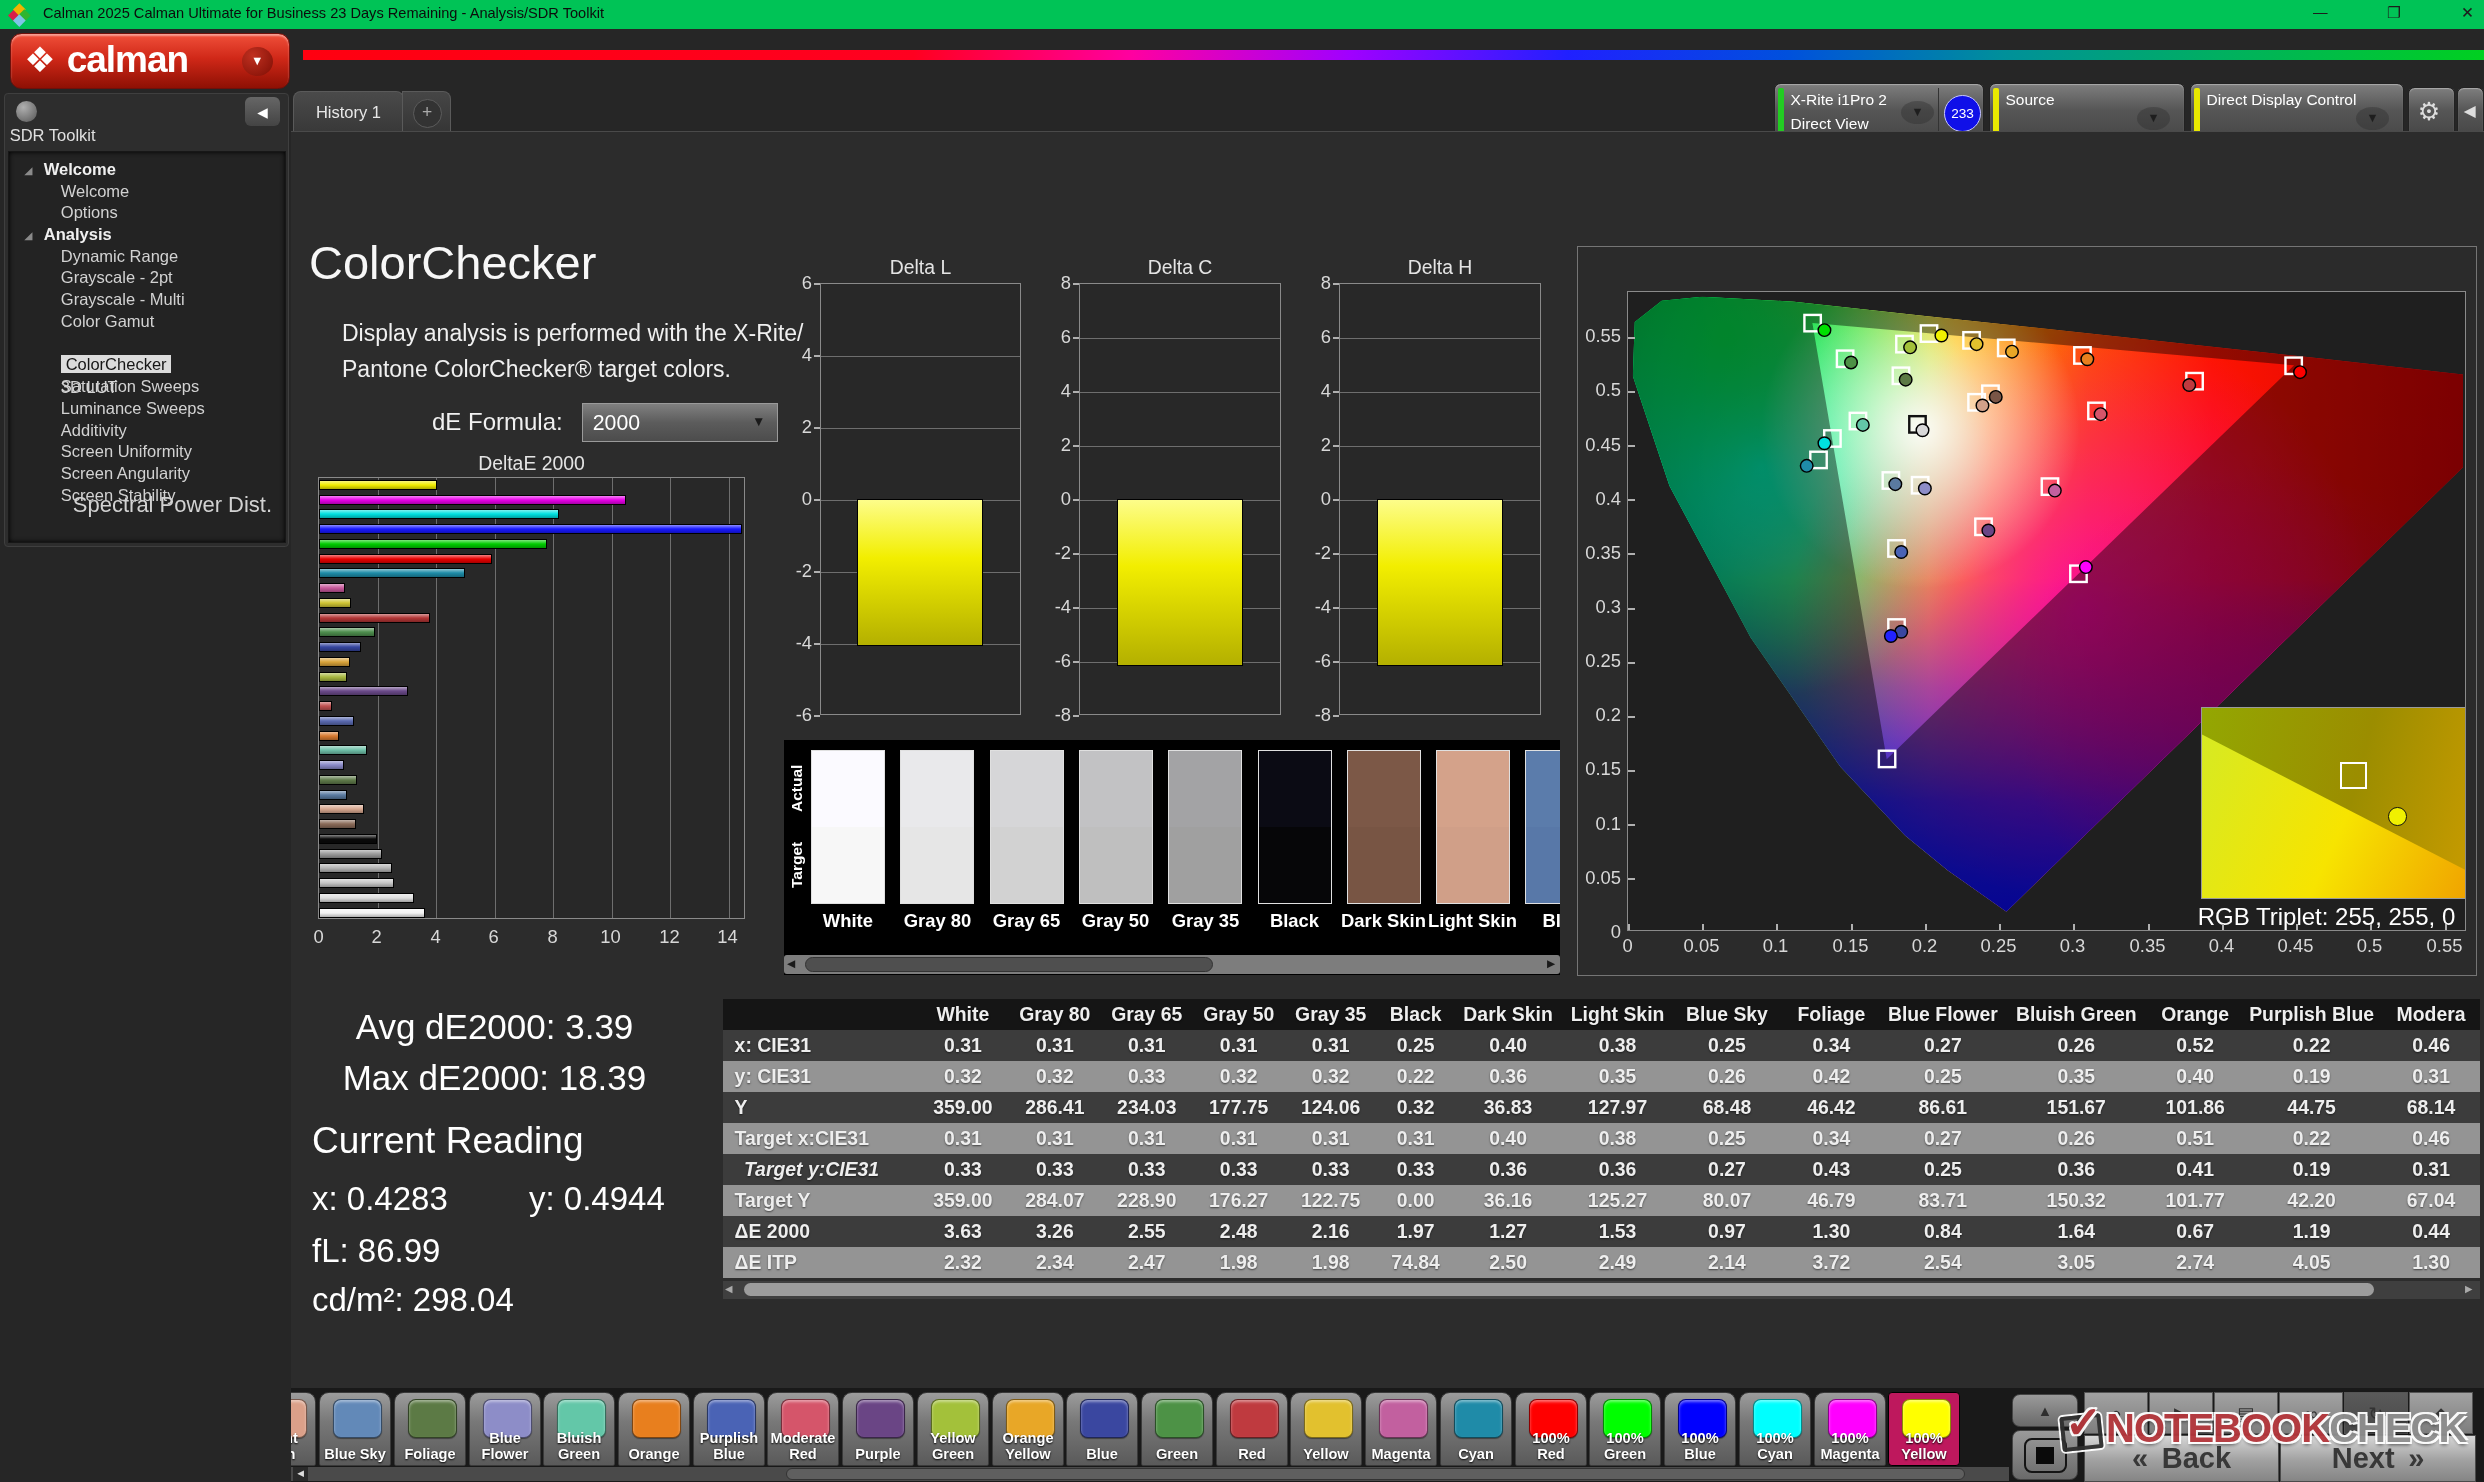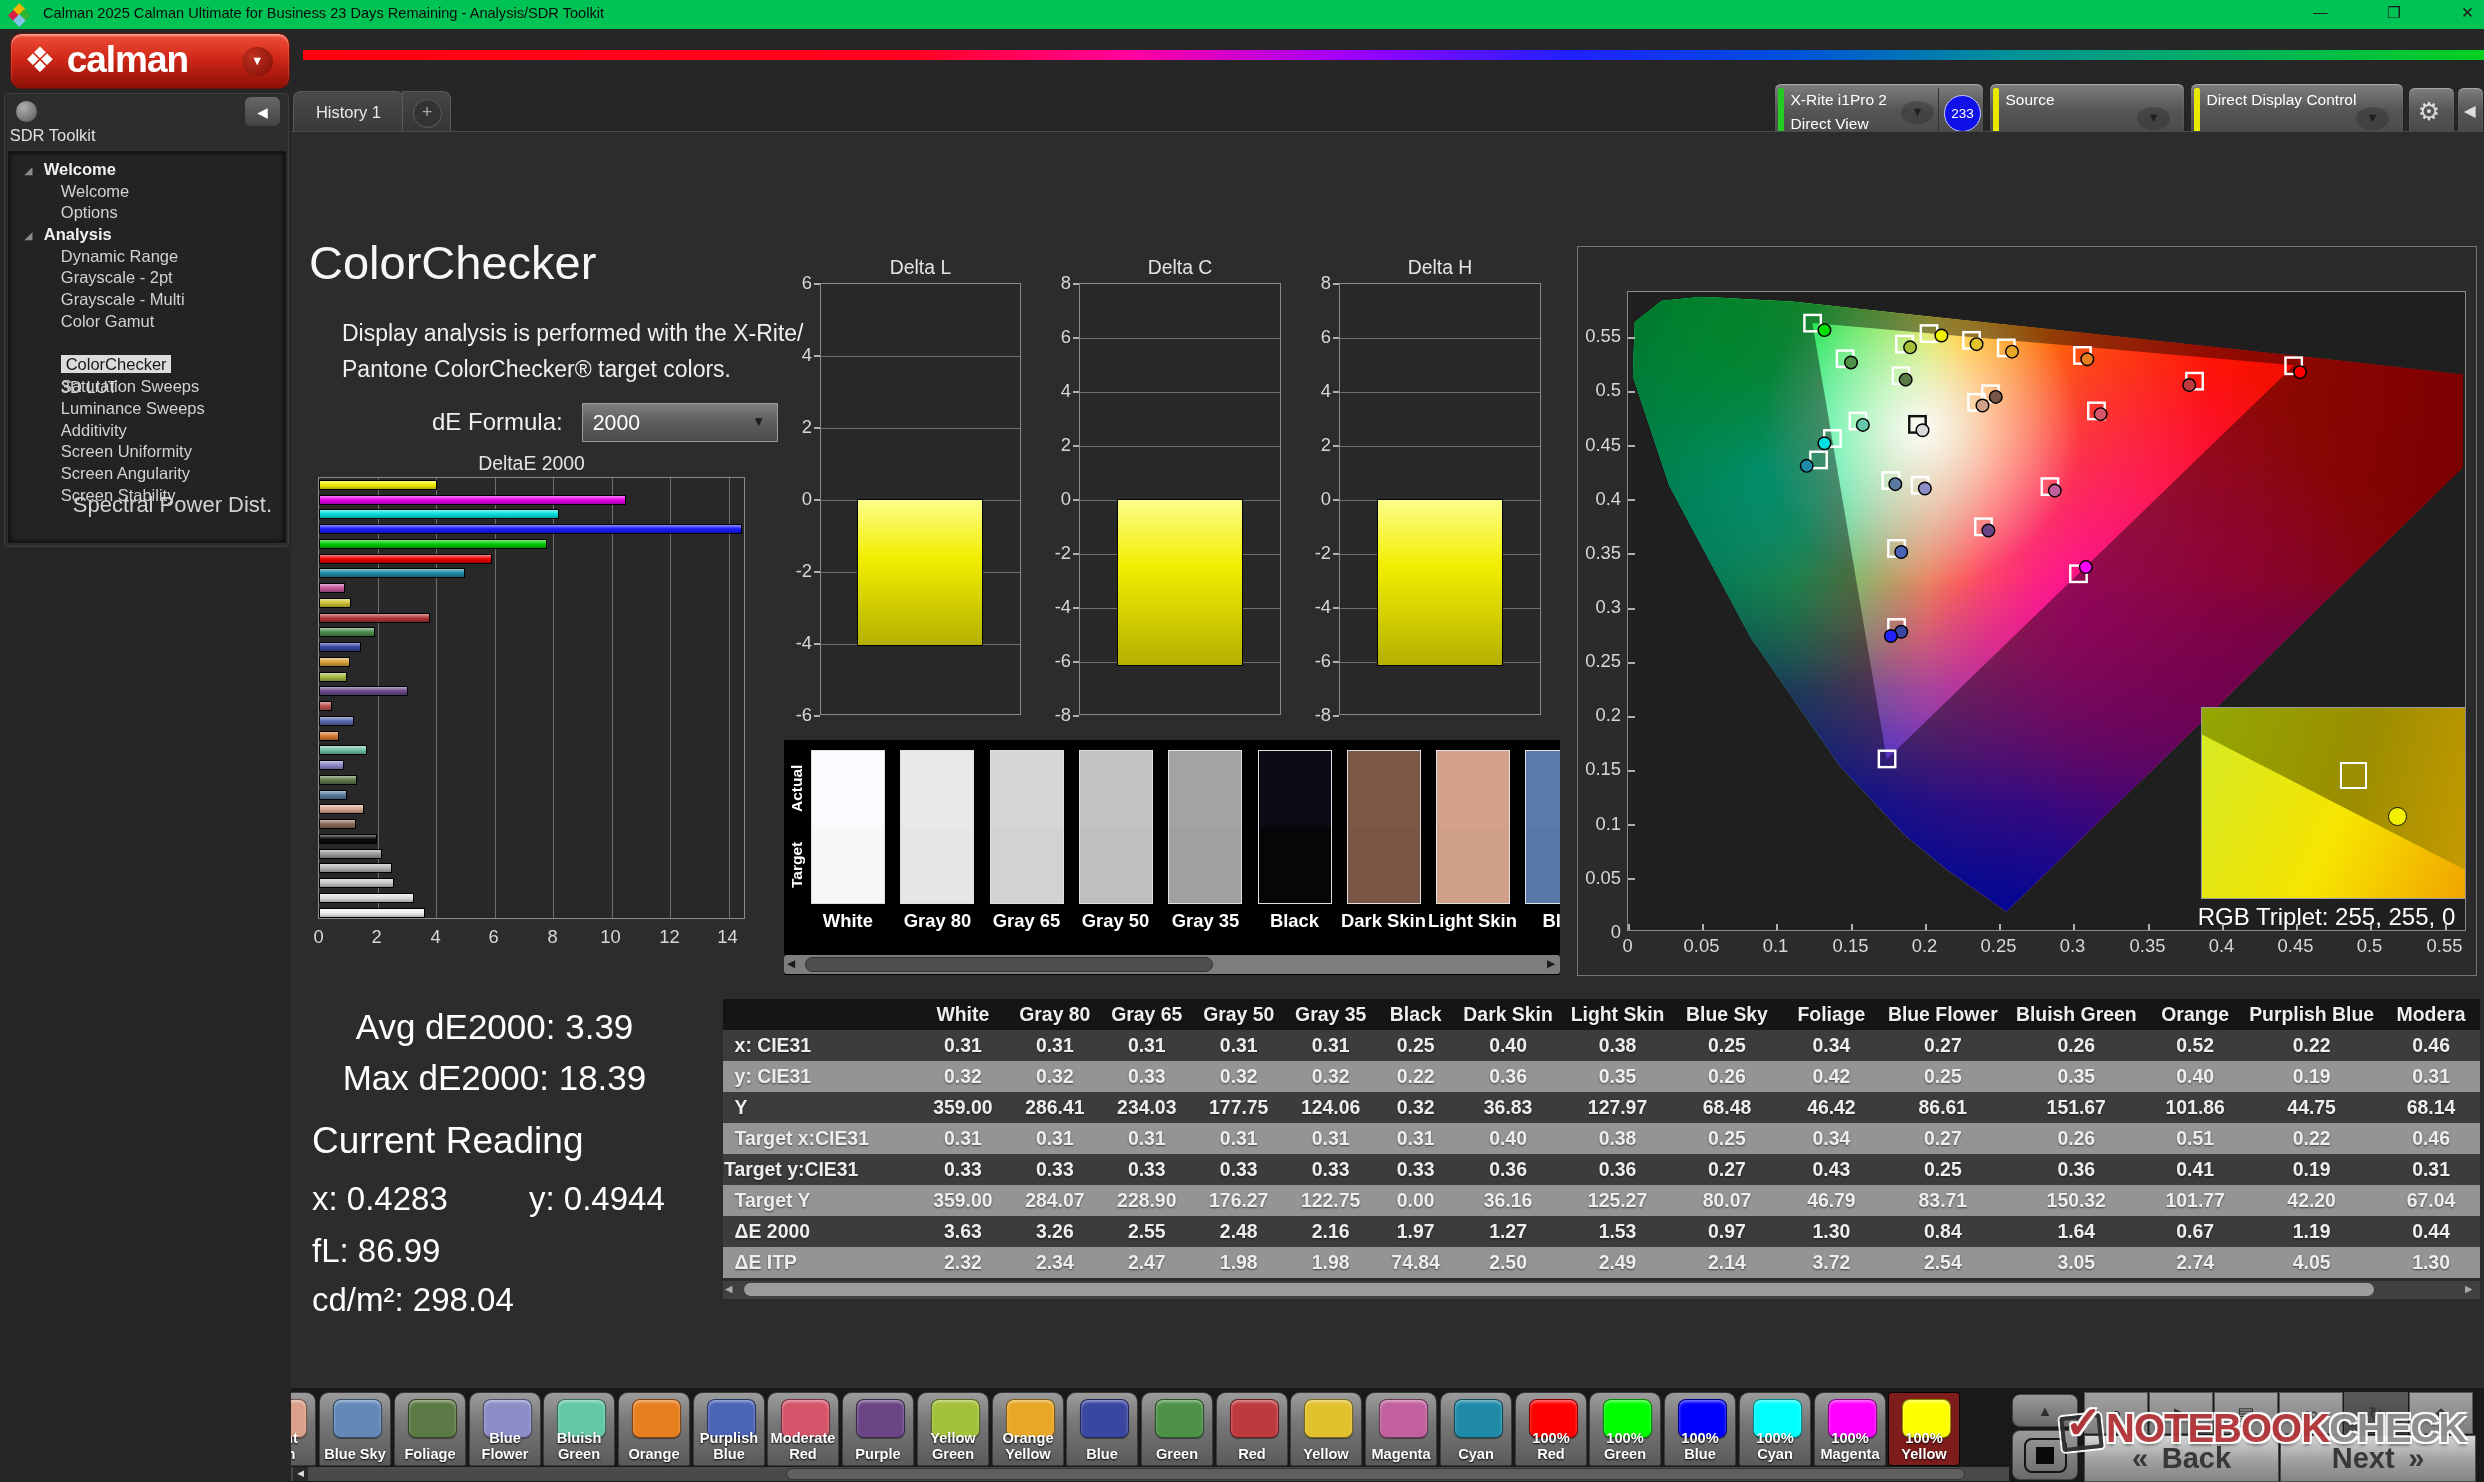--- a/index.html
+++ b/index.html
@@ -367,21 +367,21 @@
         <div class="lbl a" style="">100% Blue</div>
       </div>
       <div class="swbtn a" style="left: 1448px; top: 0px;">
         <div class="chip a" style="background: rgb(0, 255, 255);"></div>
         <div class="lbl a" style="">100% Cyan</div>
       </div>
       <div class="swbtn a" style="left: 1523px; top: 0px;">
         <div class="chip a" style="background: rgb(255, 0, 255);"></div>
         <div class="lbl a" style="">100% Magenta</div>
       </div>
-      <div class="swbtn a" style="left: 1597px; top: 0px; background: #7f1d1d; border: 1px solid rgb(0, 0, 0); border-radius: 3.9px;">
+      <div class="swbtn a" style="left: 1597px; top: 0px; background: #be185d; border: 1px solid rgb(0, 0, 0); border-radius: 3.9px;">
         <div class="chip a" style="background: rgb(255, 255, 0);"></div>
         <div class="lbl a" style="">100% Yellow</div>
       </div>
     </div>
   <div class="a" style="left:291px;top:1467px;width:1718px;height:13.6px;background:#4a4a4a;">
     <div class="a" style="left:1.9px;top:0;width:15.5px;height:13.6px;background:#2a2a2a;color:#ddd;font-size:8.7px;text-align:center;line-height:13.6px;">◀</div>
     <div class="a" style="left:495px;top:1px;width:1179px;height:11.6px;background:#5f5f5f;border:1px solid #333;border-radius:6.8px;box-sizing:border-box;"></div>
   </div>
 
   <div class="a" style="left:2012px;top:1394px;width:66px;height:33px;border-radius:7.8px;background:linear-gradient(#9a9a9a,#6a6a6a);border:1px solid #444;box-sizing:border-box;text-align:center;line-height:31px;">
@@ -685,21 +685,21 @@
         <div class="tcell" style="width: 112px;">0.38</div>
         <div class="tcell" style="width: 107px;">0.25</div>
         <div class="tcell" style="width: 102px;">0.34</div>
         <div class="tcell" style="width: 121px;">0.27</div>
         <div class="tcell" style="width: 146px;">0.26</div>
         <div class="tcell" style="width: 92px;">0.51</div>
         <div class="tcell" style="width: 141px;">0.22</div>
         <div class="tcell" style="width: 98px;">0.46</div>
       </div>
       <div class=" a" style="left: 0px; top: 155px; width: 1757px; height: 31px; background: rgb(60, 60, 60); display: flex;">
-        <div class="tcell" style="width: 194px; text-align: left; padding-left: 1px;">Target y:CIE31</div>
+        <div class="tcell" style="width: 194px; text-align: left; padding-left: 21px; font-style: italic;">Target y:CIE31</div>
         <div class="tcell" style="width: 92px;">0.33</div>
         <div class="tcell" style="width: 92px;">0.33</div>
         <div class="tcell" style="width: 92px;">0.33</div>
         <div class="tcell" style="width: 92px;">0.33</div>
         <div class="tcell" style="width: 92px;">0.33</div>
         <div class="tcell" style="width: 78px;">0.33</div>
         <div class="tcell" style="width: 107px;">0.36</div>
         <div class="tcell" style="width: 112px;">0.36</div>
         <div class="tcell" style="width: 107px;">0.27</div>
         <div class="tcell" style="width: 102px;">0.43</div>

